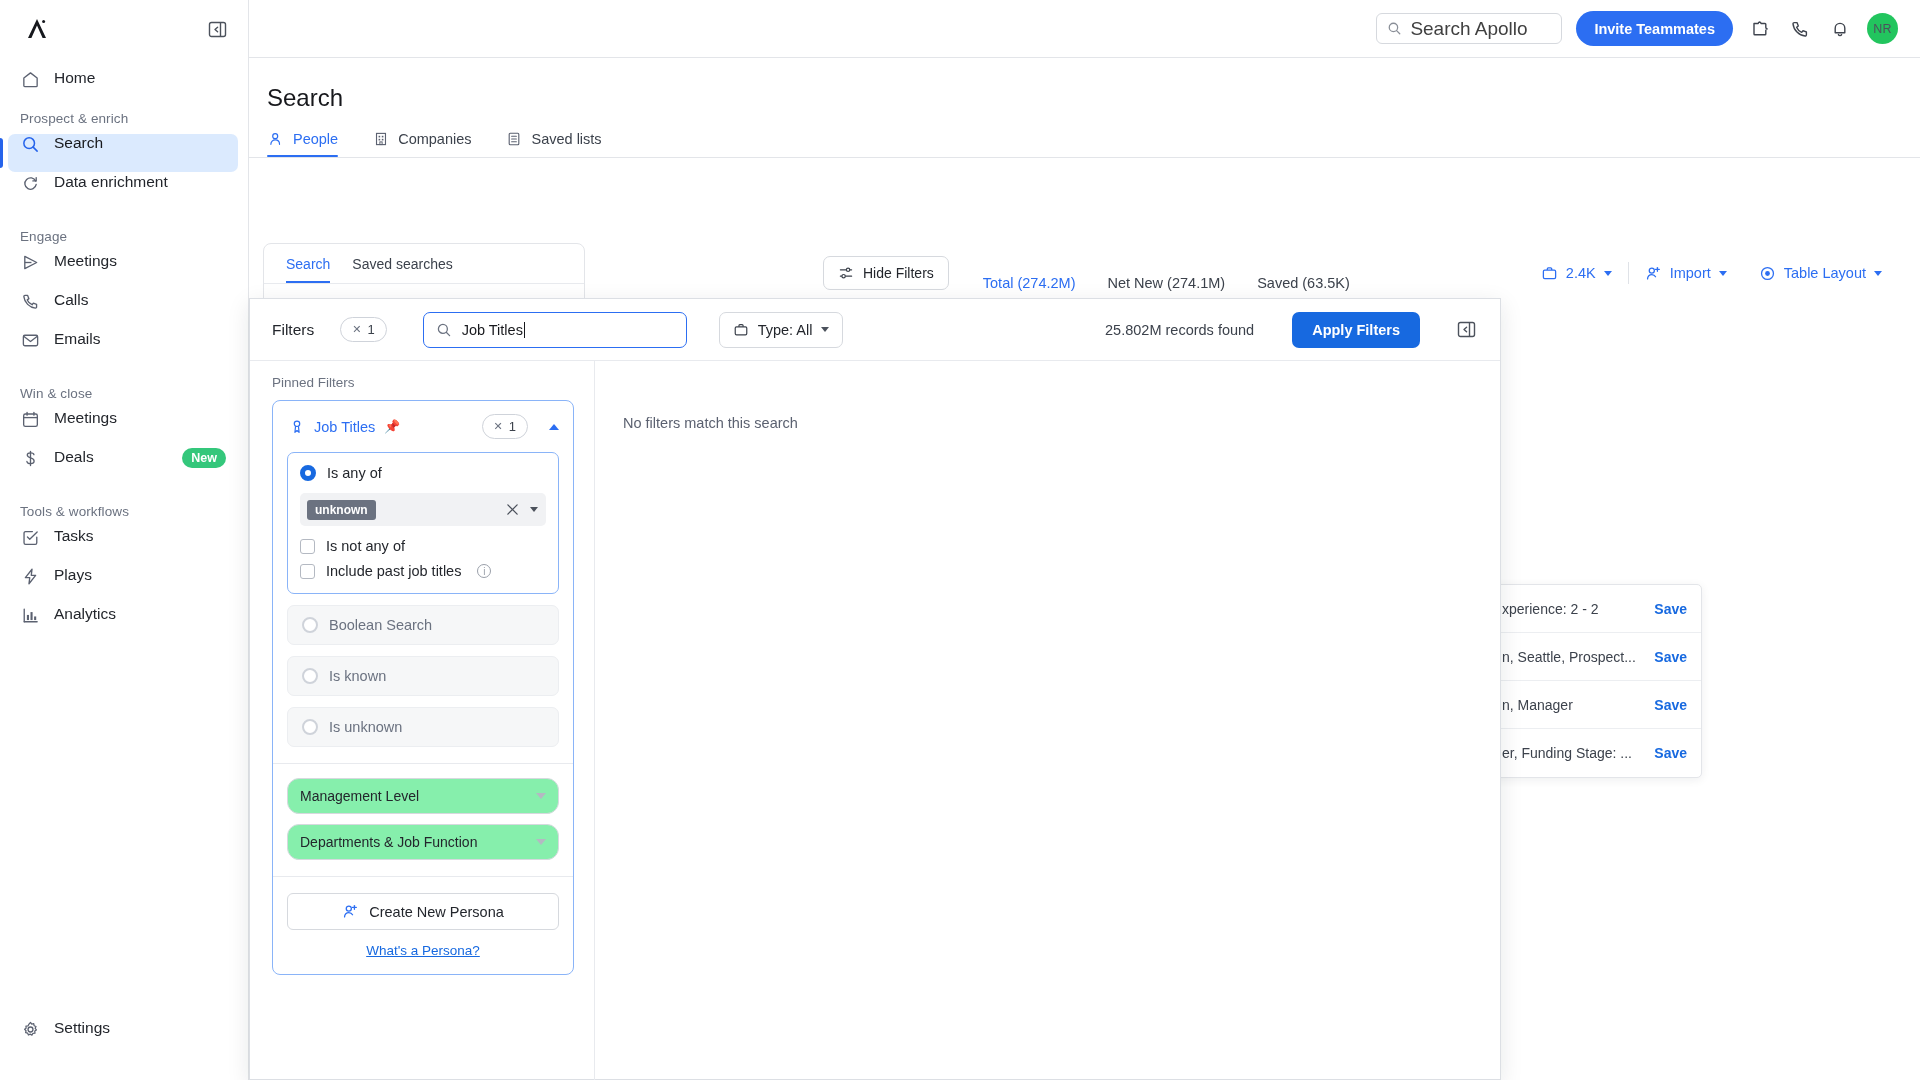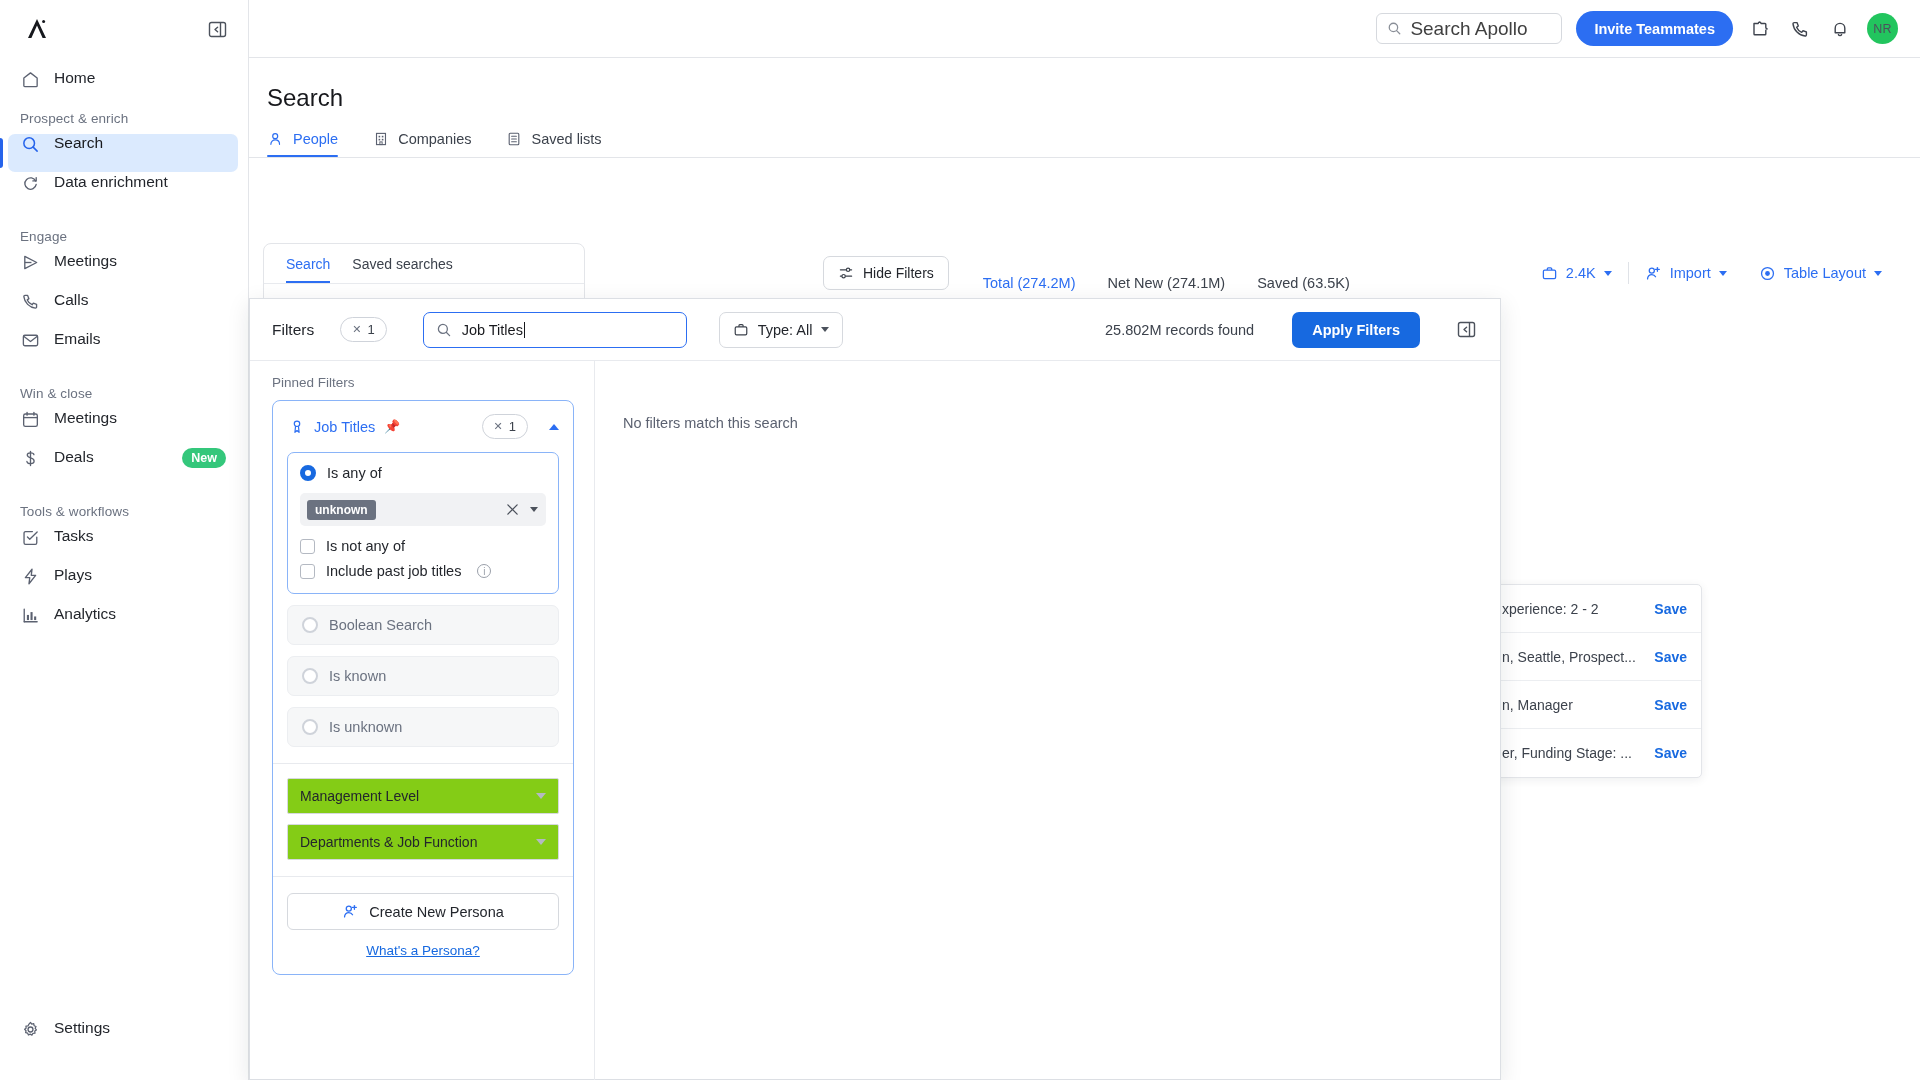--- a/index.html
+++ b/index.html
@@ -218,22 +218,22 @@
   }
   .opt-disabled {
     margin: 11px 14px 0 14px; height: 40px; background: #f6f7f8;
     border: 1px solid #eceef1; border-radius: 7px; display: flex; align-items: center;
     gap: 11px; padding: 0 14px;
   }
   .opt-disabled .radio { border-color: #cfd3da; }
   .pf-divider { border-top: 1px solid #e8eaee; margin: 16px 0 0 0; }
   .select-box {
     margin: 14px 14px 0 14px; height: 36px; border: 1px solid #d6d9de;
-    border-radius: 2px; display: flex; align-items: center; padding: 0 12px;
-    font-size: 14px; color: #23262c; background: #84cc16; cursor: pointer;
+    border-radius: 12px; display: flex; align-items: center; padding: 0 12px;
+    font-size: 14px; color: #23262c; background: #86efac; cursor: pointer;
   }
   .select-caret { margin-left: auto; width:0; height:0; border-left:5px solid transparent; border-right:5px solid transparent; border-top:6px solid #b4b9c2; }
   .persona-btn {
     margin: 16px 14px 0 14px; height: 37px; border: 1px solid #d6d9de; border-radius: 6px;
     display: flex; align-items: center; justify-content: center; gap: 10px;
     font-size: 14.5px; color: #23262c; background: #fff; cursor: pointer;
   }
   .persona-link {
     text-align: center; margin: 13px 0 16px 0; font-size: 13.5px;
     color: #1769e0; text-decoration: underline; cursor: pointer;

